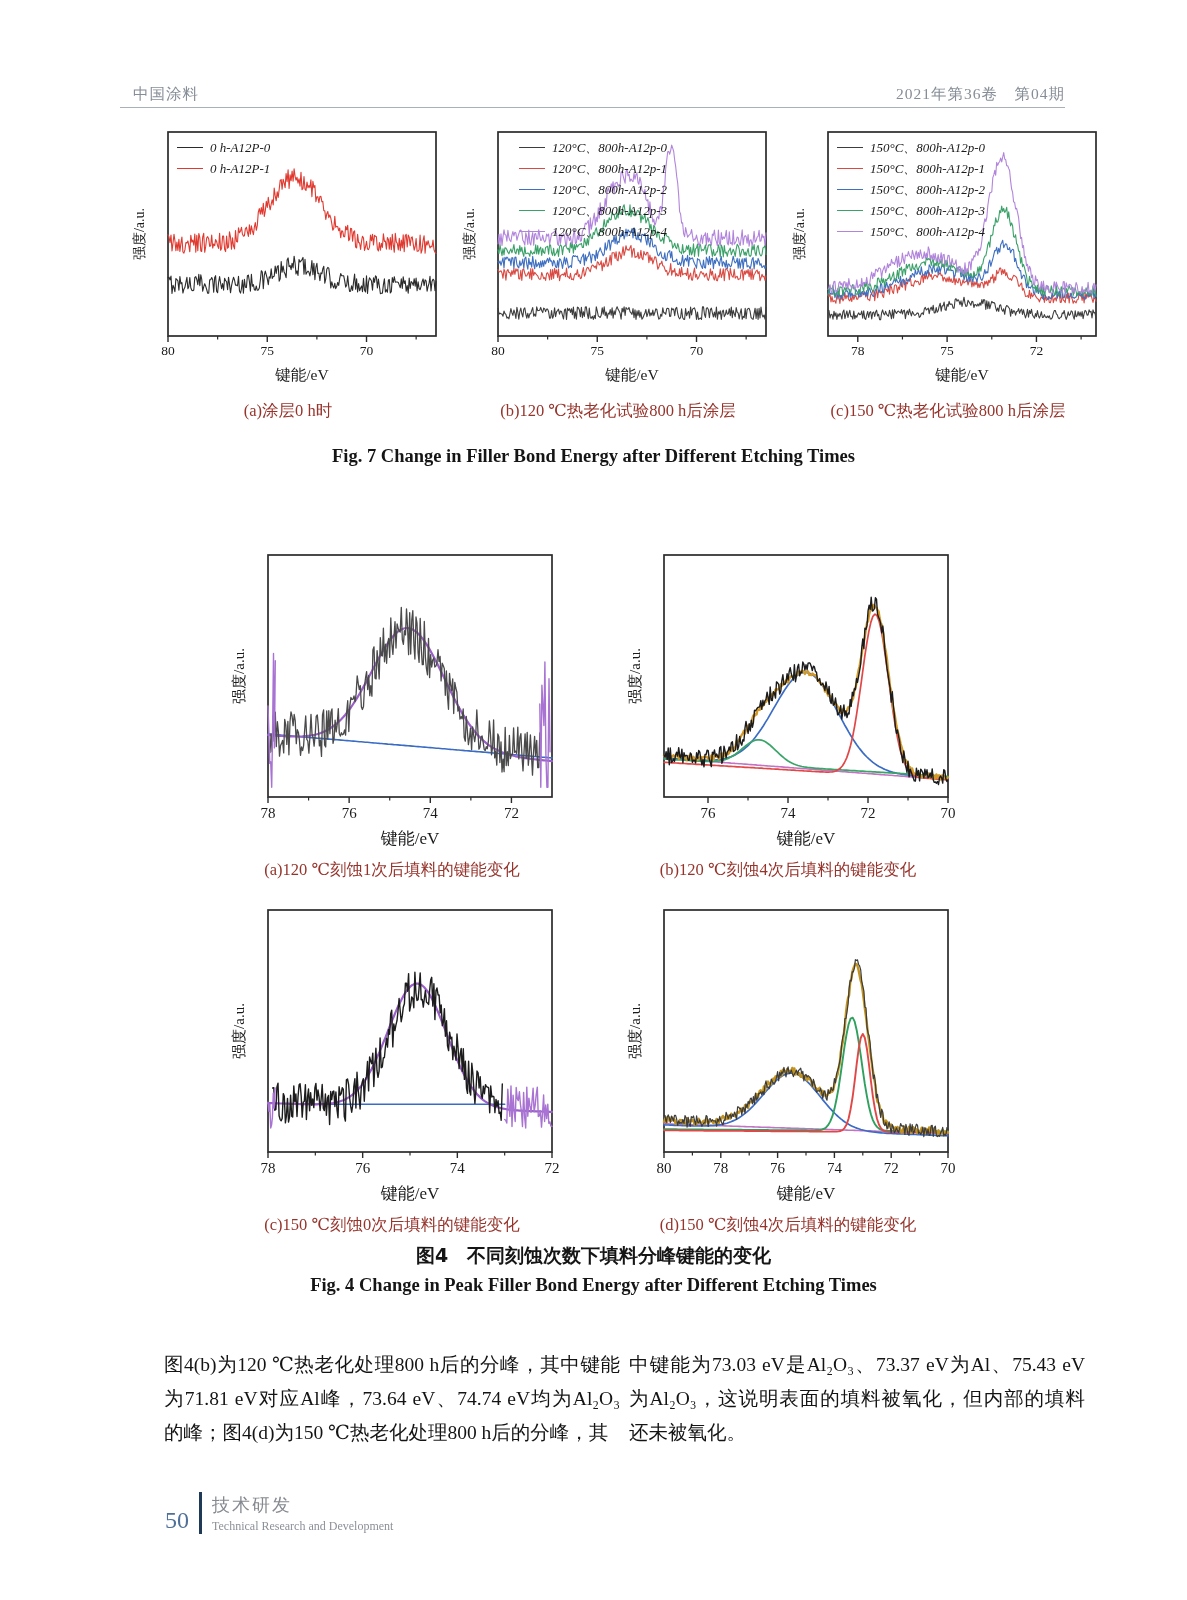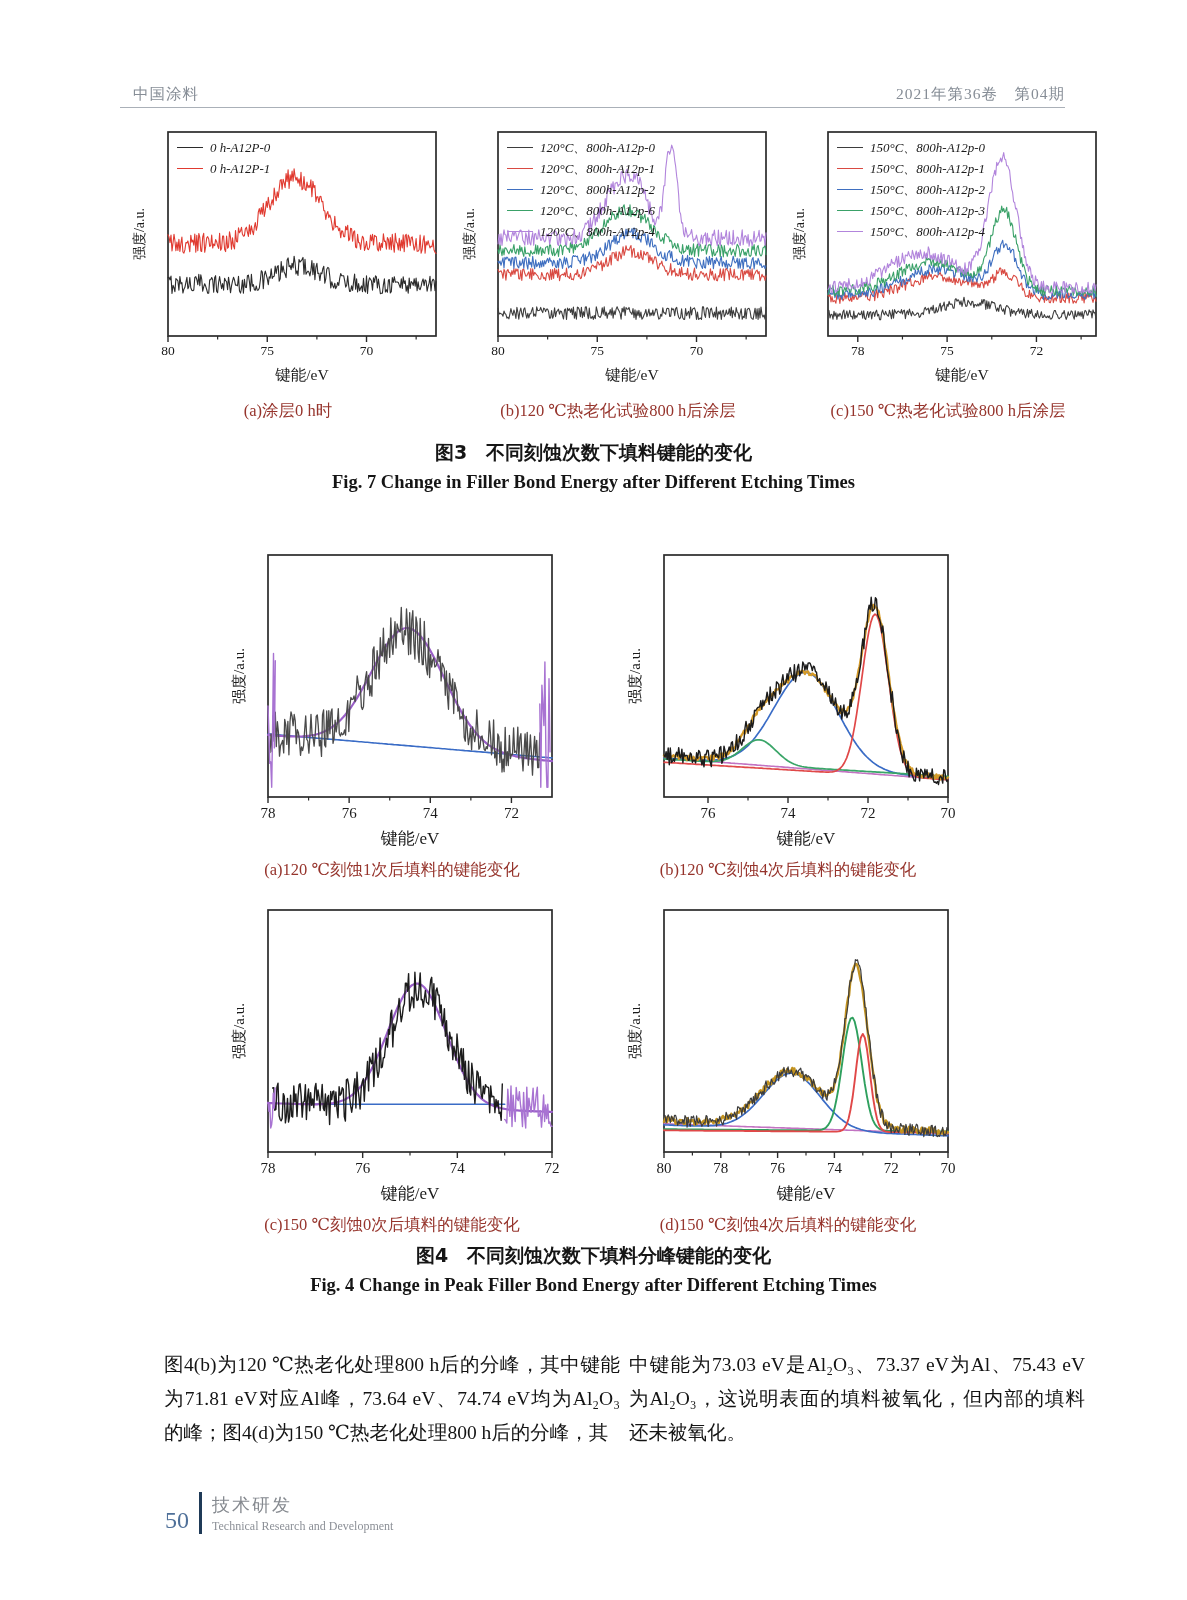--- a/index.html
+++ b/index.html
@@ -89,36 +89,36 @@
             <text x="139.25925925925924" y="233" text-anchor="middle" font-size="13.5" fill="#1b1b1b" font-family="&quot;Liberation Serif&quot;,serif">75</text>
             <line x1="238.5185185185185" y1="214" x2="238.5185185185185" y2="220" stroke="#2b2b2b" stroke-width="1.4"></line>
             <text x="238.5185185185185" y="233" text-anchor="middle" font-size="13.5" fill="#1b1b1b" font-family="&quot;Liberation Serif&quot;,serif">70</text>
             <text x="174" y="258" text-anchor="middle" font-size="15.5" fill="#1b1b1b" font-family="&quot;Liberation Serif&quot;,serif">键能/eV</text>
             <text transform="translate(16,112) rotate(-90)" text-anchor="middle" font-size="14" fill="#1b1b1b" font-family="&quot;Liberation Serif&quot;,serif">强度/a.u.</text>
             <polyline points="40.0,186.2 41.0,192.2 42.0,191.1 43.0,191.8 44.0,192.1 45.0,194.2 46.0,189.0 46.9,191.5 47.9,192.4 48.9,196.2 49.9,195.2 50.9,196.8 51.9,191.8 52.9,186.6 53.9,190.7 54.9,193.4 55.9,188.0 56.9,191.1 57.9,196.5 58.9,185.4 59.9,190.5 60.8,197.1 61.8,189.7 62.8,186.1 63.8,191.5 64.8,194.9 65.8,187.0 66.8,185.9 67.8,192.0 68.8,196.1 69.8,191.3 70.8,195.9 71.8,191.9 72.8,191.6 73.7,188.4 74.7,185.6 75.7,194.3 76.7,192.0 77.7,194.3 78.7,184.9 79.7,188.6 80.7,188.5 81.7,188.2 82.7,185.4 83.7,188.5 84.7,190.6 85.7,186.1 86.7,186.9 87.6,189.6 88.6,187.1 89.6,187.1 90.6,189.8 91.6,196.2 92.6,195.9 93.6,188.5 94.6,196.2 95.6,193.6 96.6,185.7 97.6,194.7 98.6,189.7 99.6,188.6 100.5,187.1 101.5,192.1 102.5,189.0 103.5,189.5 104.5,193.4 105.5,197.0 106.5,188.0 107.5,187.0 108.5,197.5 109.5,186.1 110.5,188.4 111.5,186.7 112.5,190.4 113.5,186.7 114.4,192.8 115.4,185.1 116.4,196.2 117.4,189.8 118.4,197.3 119.4,185.1 120.4,185.7 121.4,187.9 122.4,194.6 123.4,185.2 124.4,195.6 125.4,189.7 126.4,194.4 127.3,185.0 128.3,184.8 129.3,191.8 130.3,196.6 131.3,186.1 132.3,195.7 133.3,196.2 134.3,194.2 135.3,197.4 136.3,193.5 137.3,196.6 138.3,184.8 139.3,189.2 140.3,194.0 141.2,194.6 142.2,195.5 143.2,193.3 144.2,185.7 145.2,192.2 146.2,184.8 147.2,193.6 148.2,190.0 149.2,196.3 150.2,191.0 151.2,192.2 152.2,187.5 153.2,193.2 154.1,185.8 155.1,196.1 156.1,188.8 157.1,192.6 158.1,187.1 159.1,184.8 160.1,187.4 161.1,189.0 162.1,191.4 163.1,197.1 164.1,186.2 165.1,189.9 166.1,184.8 167.1,193.5 168.0,185.5 169.0,186.9 170.0,187.3 171.0,185.4 172.0,189.6 173.0,190.8 174.0,192.4 175.0,186.5 176.0,195.8 177.0,187.8 178.0,197.4 179.0,188.8 180.0,193.7 180.9,188.3 181.9,195.3 182.9,190.1 183.9,197.2 184.9,195.9 185.9,193.3 186.9,191.0 187.9,187.5 188.9,194.6 189.9,191.3 190.9,187.1 191.9,194.0 192.9,190.8 193.9,193.3 194.8,188.1 195.8,193.6 196.8,190.8 197.8,186.9 198.8,187.3 199.8,192.8 200.8,197.1 201.8,196.6 202.8,192.2 203.8,194.2 204.8,185.9 205.8,191.0 206.8,190.9 207.7,192.3 208.7,186.8 209.7,186.3 210.7,186.7 211.7,194.4 212.7,194.1 213.7,186.0 214.7,187.7 215.7,187.0 216.7,193.7 217.7,186.4 218.7,185.4 219.7,191.5 220.7,195.3 221.6,196.8 222.6,195.5 223.6,186.8 224.6,195.4 225.6,197.3 226.6,197.4 227.6,186.5 228.6,193.8 229.6,191.0 230.6,189.4 231.6,196.2 232.6,185.1 233.6,192.9 234.5,187.1 235.5,186.5 236.5,185.9 237.5,189.1 238.5,197.5 239.5,190.1 240.5,197.4 241.5,196.7 242.5,196.0 243.5,197.5 244.5,184.9 245.5,184.9 246.5,192.5 247.5,195.4 248.4,186.2 249.4,185.8 250.4,187.7 251.4,195.6 252.4,187.6 253.4,186.1 254.4,190.9 255.4,195.0 256.4,190.1 257.4,195.2 258.4,185.1 259.4,197.2 260.4,189.7 261.3,192.0 262.3,188.7 263.3,197.4 264.3,189.6 265.3,188.1 266.3,194.6 267.3,192.8 268.3,188.1 269.3,192.3 270.3,191.8 271.3,186.7 272.3,193.6 273.3,185.0 274.3,195.6 275.2,188.3 276.2,191.6 277.2,194.6 278.2,185.6 279.2,190.2 280.2,191.2 281.2,196.9 282.2,191.1 283.2,186.8 284.2,197.2 285.2,194.4 286.2,195.6 287.2,186.4 288.1,196.7 289.1,187.8 290.1,186.5 291.1,186.4 292.1,189.3 293.1,195.7 294.1,196.7 295.1,197.3 296.1,191.7 297.1,186.2 298.1,196.5 299.1,186.8 300.1,197.5 301.1,186.3 302.0,195.9 303.0,185.0 304.0,192.6 305.0,195.0 306.0,193.1 307.0,197.1 308.0,185.4" fill="none" stroke="#3d3d3d" stroke-width="1.1" stroke-linejoin="round" stroke-linecap="round"></polyline>
             <polyline points="40.0,147.5 41.0,149.9 42.0,149.4 43.0,148.8 44.0,151.0 45.0,156.3 46.0,147.4 46.9,149.2 47.9,158.1 48.9,149.1 49.9,147.5 50.9,150.5 51.9,150.5 52.9,154.4 53.9,148.6 54.9,152.5 55.9,146.9 56.9,152.3 57.9,146.8 58.9,149.1 59.9,147.2 60.8,156.7 61.8,157.0 62.8,148.2 63.8,158.4 64.8,147.3 65.8,147.4 66.8,151.3 67.8,154.1 68.8,153.8 69.8,151.5 70.8,149.9 71.8,156.5 72.8,146.5 73.7,157.6 74.7,146.9 75.7,153.4 76.7,150.4 77.7,151.7 78.7,152.9 79.7,153.8 80.7,156.4 81.7,157.3 82.7,157.0 83.7,150.5 84.7,153.4 85.7,156.7 86.7,155.6 87.6,158.4 88.6,151.5 89.6,150.8 90.6,153.0 91.6,158.0 92.6,147.5 93.6,157.4 94.6,147.6 95.6,156.4 96.6,146.4 97.6,151.8 98.6,147.8 99.6,155.4 100.5,146.8 101.5,158.7 102.5,153.7 103.5,152.9 104.5,152.2 105.5,153.2 106.5,150.7 107.5,154.7 108.5,146.0 109.5,154.7 110.5,154.9 111.5,156.5 112.5,151.4 113.5,157.5 114.4,157.0 115.4,157.9 116.4,153.3 117.4,151.6 118.4,152.6 119.4,147.7 120.4,154.6 121.4,152.7 122.4,156.6 123.4,156.0 124.4,149.8 125.4,145.5 126.4,154.3 127.3,152.5 128.3,147.5 129.3,145.4 130.3,145.8 131.3,148.2 132.3,149.7 133.3,145.0 134.3,143.0 135.3,143.5 136.3,145.3 137.3,144.0 138.3,146.9 139.3,139.8 140.3,140.4 141.2,143.0 142.2,142.3 143.2,138.8 144.2,148.8 145.2,140.8 146.2,144.8 147.2,141.6 148.2,135.6 149.2,144.3 150.2,143.9 151.2,139.4 152.2,133.2 153.2,143.0 154.1,130.9 155.1,130.7 156.1,130.7 157.1,136.4 158.1,129.7 159.1,138.1 160.1,138.8 161.1,129.7 162.1,131.8 163.1,137.0 164.1,131.6 165.1,124.7 166.1,133.4 167.1,129.3 168.0,123.7 169.0,127.9 170.0,127.4 171.0,128.4 172.0,125.6 173.0,123.6 174.0,135.1 175.0,127.9 176.0,126.4 177.0,135.5 178.0,134.6 179.0,135.0 180.0,130.2 180.9,136.6 181.9,135.7 182.9,128.4 183.9,136.0 184.9,137.7 185.9,129.3 186.9,132.3 187.9,133.1 188.9,130.2 189.9,130.7 190.9,140.6 191.9,133.1 192.9,138.7 193.9,135.6 194.8,141.9 195.8,138.3 196.8,134.8 197.8,135.3 198.8,140.6 199.8,147.2 200.8,145.3 201.8,141.5 202.8,141.9 203.8,139.1 204.8,143.8 205.8,144.0 206.8,147.0 207.7,149.4 208.7,148.5 209.7,153.2 210.7,150.9 211.7,149.1 212.7,141.6 213.7,153.1 214.7,148.6 215.7,150.0 216.7,146.6 217.7,154.1 218.7,151.4 219.7,153.7 220.7,153.8 221.6,146.9 222.6,154.7 223.6,145.2 224.6,153.0 225.6,151.9 226.6,151.7 227.6,151.2 228.6,153.5 229.6,146.4 230.6,157.3 231.6,153.8 232.6,151.1 233.6,157.9 234.5,158.1 235.5,150.9 236.5,146.0 237.5,155.3 238.5,152.4 239.5,157.1 240.5,155.7 241.5,153.4 242.5,149.9 243.5,149.7 244.5,152.0 245.5,151.2 246.5,155.0 247.5,152.9 248.4,151.4 249.4,156.7 250.4,158.4 251.4,154.9 252.4,146.7 253.4,153.2 254.4,149.2 255.4,155.8 256.4,158.0 257.4,151.9 258.4,158.2 259.4,158.8 260.4,153.7 261.3,154.9 262.3,146.9 263.3,155.5 264.3,152.1 265.3,146.9 266.3,158.6 267.3,147.5 268.3,146.3 269.3,148.3 270.3,149.5 271.3,157.7 272.3,146.3 273.3,152.1 274.3,154.6 275.2,155.2 276.2,147.3 277.2,156.1 278.2,154.9 279.2,154.3 280.2,157.6 281.2,157.0 282.2,156.7 283.2,148.5 284.2,147.6 285.2,158.1 286.2,149.0 287.2,152.4 288.1,148.5 289.1,151.4 290.1,147.5 291.1,154.8 292.1,148.2 293.1,157.4 294.1,146.7 295.1,157.5 296.1,152.7 297.1,151.2 298.1,149.1 299.1,148.0 300.1,151.8 301.1,149.6 302.0,158.7 303.0,155.8 304.0,152.3 305.0,154.9 306.0,154.1 307.0,158.4 308.0,153.9" fill="none" stroke="#d94a42" stroke-width="1.1" stroke-linejoin="round" stroke-linecap="round"></polyline>
             <polyline points="40.0,139.2 41.0,141.3 42.0,139.1 43.0,143.3 44.0,139.7 45.0,135.9 46.0,146.0 46.9,135.3 47.9,137.3 48.9,135.1 49.9,136.2 50.9,138.7 51.9,136.7 52.9,143.5 53.9,135.6 54.9,136.0 55.9,146.5 56.9,135.3 57.9,135.1 58.9,142.5 59.9,144.9 60.8,145.9 61.8,138.8 62.8,143.6 63.8,141.6 64.8,137.0 65.8,146.5 66.8,136.5 67.8,135.0 68.8,142.4 69.8,147.1 70.8,136.3 71.8,142.4 72.8,140.2 73.7,145.2 74.7,134.3 75.7,142.0 76.7,146.8 77.7,137.8 78.7,144.7 79.7,142.7 80.7,140.6 81.7,145.7 82.7,139.0 83.7,145.0 84.7,138.5 85.7,144.3 86.7,138.5 87.6,141.9 88.6,138.6 89.6,136.4 90.6,140.5 91.6,135.7 92.6,139.1 93.6,138.8 94.6,143.9 95.6,138.4 96.6,140.1 97.6,144.8 98.6,145.7 99.6,138.5 100.5,145.4 101.5,136.7 102.5,137.4 103.5,140.7 104.5,146.5 105.5,140.4 106.5,135.0 107.5,142.3 108.5,136.0 109.5,140.2 110.5,146.0 111.5,144.7 112.5,143.6 113.5,145.5 114.4,135.1 115.4,133.5 116.4,134.5 117.4,133.8 118.4,134.7 119.4,134.1 120.4,138.6 121.4,138.8 122.4,141.5 123.4,135.7 124.4,134.2 125.4,131.9 126.4,143.2 127.3,132.7 128.3,138.9 129.3,135.0 130.3,134.4 131.3,129.9 132.3,133.5 133.3,141.0 134.3,132.2 135.3,132.8 136.3,133.3 137.3,138.6 138.3,128.4 139.3,136.4 140.3,130.2 141.2,128.9 142.2,125.7 143.2,129.0 144.2,131.2 145.2,133.7 146.2,132.1 147.2,120.8 148.2,128.1 149.2,125.7 150.2,118.8 151.2,118.0 152.2,128.2 153.2,121.1 154.1,118.2 155.1,119.8 156.1,113.5 157.1,121.8 158.1,113.4 159.1,122.2 160.1,119.4 161.1,120.4 162.1,112.9 163.1,114.6 164.1,110.8 165.1,109.5 166.1,117.0 167.1,113.3 168.0,107.1 169.0,114.1 170.0,107.9 171.0,109.2 172.0,110.2 173.0,109.7 174.0,106.6 175.0,116.0 176.0,105.9 177.0,107.4 178.0,116.7 179.0,117.7 180.0,110.5 180.9,117.7 181.9,117.2 182.9,120.2 183.9,112.3 184.9,112.5 185.9,113.5 186.9,111.4 187.9,118.3 188.9,122.9 189.9,112.5 190.9,120.5 191.9,125.0 192.9,117.3 193.9,116.8 194.8,124.5 195.8,125.1 196.8,122.9 197.8,123.6 198.8,129.1 199.8,133.1 200.8,133.8 201.8,131.3 202.8,129.8 203.8,135.1 204.8,136.3 205.8,136.9 206.8,130.8 207.7,138.7 208.7,138.1 209.7,131.3 210.7,129.7 211.7,128.5 212.7,136.0 213.7,129.5 214.7,139.1 215.7,139.7 216.7,139.0 217.7,139.1 218.7,137.2 219.7,142.5 220.7,142.5 221.6,140.1 222.6,143.6 223.6,140.1 224.6,133.2 225.6,144.3 226.6,138.1 227.6,136.4 228.6,139.1 229.6,133.3 230.6,144.2 231.6,135.4 232.6,137.2 233.6,136.3 234.5,135.9 235.5,139.0 236.5,141.5 237.5,143.4 238.5,146.3 239.5,136.6 240.5,137.8 241.5,137.7 242.5,141.8 243.5,144.5 244.5,146.4 245.5,138.0 246.5,145.6 247.5,146.1 248.4,135.1 249.4,137.5 250.4,142.7 251.4,134.4 252.4,142.5 253.4,136.8 254.4,136.1 255.4,146.6 256.4,138.2 257.4,141.4 258.4,135.8 259.4,138.7 260.4,140.0 261.3,143.7 262.3,137.9 263.3,134.5 264.3,144.3 265.3,139.7 266.3,141.0 267.3,145.2 268.3,138.4 269.3,146.7 270.3,141.9 271.3,142.5 272.3,144.9 273.3,143.9 274.3,138.8 275.2,134.2 276.2,138.7 277.2,141.0 278.2,139.9 279.2,136.4 280.2,146.3 281.2,136.9 282.2,146.1 283.2,139.9 284.2,136.8 285.2,147.0 286.2,136.5 287.2,139.5 288.1,135.8 289.1,144.9 290.1,143.7 291.1,144.4 292.1,147.0 293.1,143.0 294.1,137.2 295.1,135.5 296.1,147.0 297.1,139.2 298.1,138.9 299.1,142.3 300.1,136.4 301.1,138.9 302.0,143.3 303.0,141.7 304.0,145.5 305.0,144.6 306.0,143.5 307.0,146.7 308.0,143.7" fill="none" stroke="#3f6fc0" stroke-width="1.1" stroke-linejoin="round" stroke-linecap="round"></polyline>
             <polyline points="40.0,127.8 41.0,131.5 42.0,122.7 43.0,128.7 44.0,133.7 45.0,126.7 46.0,132.9 46.9,125.8 47.9,126.1 48.9,127.7 49.9,130.2 50.9,131.8 51.9,128.9 52.9,126.9 53.9,130.8 54.9,127.4 55.9,122.6 56.9,130.1 57.9,131.8 58.9,127.1 59.9,127.1 60.8,132.4 61.8,123.6 62.8,129.7 63.8,125.4 64.8,131.1 65.8,134.4 66.8,124.8 67.8,131.8 68.8,131.5 69.8,131.1 70.8,131.5 71.8,134.3 72.8,128.6 73.7,130.9 74.7,132.1 75.7,130.2 76.7,131.3 77.7,122.8 78.7,132.0 79.7,123.6 80.7,132.1 81.7,126.8 82.7,125.2 83.7,133.4 84.7,126.5 85.7,130.5 86.7,131.3 87.6,125.5 88.6,124.9 89.6,124.3 90.6,132.2 91.6,122.5 92.6,123.5 93.6,130.8 94.6,133.4 95.6,126.3 96.6,133.6 97.6,132.2 98.6,130.3 99.6,126.8 100.5,134.5 101.5,124.7 102.5,122.7 103.5,124.3 104.5,132.6 105.5,124.9 106.5,124.1 107.5,122.7 108.5,125.2 109.5,127.1 110.5,126.3 111.5,130.4 112.5,120.7 113.5,125.9 114.4,120.9 115.4,131.1 116.4,122.5 117.4,127.6 118.4,122.3 119.4,125.0 120.4,123.5 121.4,122.2 122.4,122.2 123.4,121.4 124.4,125.5 125.4,125.4 126.4,116.2 127.3,120.1 128.3,123.6 129.3,116.6 130.3,122.9 131.3,114.2 132.3,111.9 133.3,116.2 134.3,116.6 135.3,110.5 136.3,112.6 137.3,108.4 138.3,105.7 139.3,111.3 140.3,114.2 141.2,110.7 142.2,109.0 143.2,107.3 144.2,110.4 145.2,104.9 146.2,97.5 147.2,104.8 148.2,104.0 149.2,98.1 150.2,100.7 151.2,95.8 152.2,97.9 153.2,97.5 154.1,89.8 155.1,92.7 156.1,92.3 157.1,97.2 158.1,96.9 159.1,91.1 160.1,95.9 161.1,85.1 162.1,90.7 163.1,92.6 164.1,89.1 165.1,84.7 166.1,82.7 167.1,89.7 168.0,93.0 169.0,92.3 170.0,91.0 171.0,93.8 172.0,82.9 173.0,94.7 174.0,88.2 175.0,92.0 176.0,93.0 177.0,93.9 178.0,93.0 179.0,89.1 180.0,88.3 180.9,90.0 181.9,90.5 182.9,100.6 183.9,93.3 184.9,97.2 185.9,95.7 186.9,92.2 187.9,101.0 188.9,98.8 189.9,95.6 190.9,99.6 191.9,107.4 192.9,102.3 193.9,109.4 194.8,112.4 195.8,103.2 196.8,105.0 197.8,110.5 198.8,115.3 199.8,109.2 200.8,111.1 201.8,117.1 202.8,119.3 203.8,118.1 204.8,115.6 205.8,121.5 206.8,112.2 207.7,111.6 208.7,113.8 209.7,114.8 210.7,114.8 211.7,119.6 212.7,118.1 213.7,119.9 214.7,126.1 215.7,124.0 216.7,121.2 217.7,125.4 218.7,126.7 219.7,121.5 220.7,125.1 221.6,130.0 222.6,130.0 223.6,131.8 224.6,122.6 225.6,131.1 226.6,129.3 227.6,129.2 228.6,123.8 229.6,127.4 230.6,123.3 231.6,132.9 232.6,125.3 233.6,132.9 234.5,130.4 235.5,121.9 236.5,134.4 237.5,126.8 238.5,125.8 239.5,122.1 240.5,134.2 241.5,122.2 242.5,123.0 243.5,129.0 244.5,127.6 245.5,128.4 246.5,126.2 247.5,123.0 248.4,132.1 249.4,127.6 250.4,123.1 251.4,122.9 252.4,122.4 253.4,128.6 254.4,134.4 255.4,127.6 256.4,133.4 257.4,133.0 258.4,129.9 259.4,129.9 260.4,122.9 261.3,126.2 262.3,134.7 263.3,123.0 264.3,125.7 265.3,135.0 266.3,123.6 267.3,131.2 268.3,130.1 269.3,134.3 270.3,129.4 271.3,128.1 272.3,126.1 273.3,132.7 274.3,129.9 275.2,127.2 276.2,130.0 277.2,134.5 278.2,127.1 279.2,122.3 280.2,123.7 281.2,127.0 282.2,134.7 283.2,130.9 284.2,127.2 285.2,127.5 286.2,133.0 287.2,130.0 288.1,133.7 289.1,130.1 290.1,126.6 291.1,133.2 292.1,134.5 293.1,133.1 294.1,123.9 295.1,127.8 296.1,122.6 297.1,131.0 298.1,133.8 299.1,125.3 300.1,123.4 301.1,129.6 302.0,132.7 303.0,134.0 304.0,132.5 305.0,125.9 306.0,125.1 307.0,123.6 308.0,132.6" fill="none" stroke="#3aa168" stroke-width="1.1" stroke-linejoin="round" stroke-linecap="round"></polyline>
             <polyline points="40.0,122.0 41.0,112.2 42.0,122.6 43.0,111.8 44.0,123.4 45.0,114.6 46.0,107.8 46.9,112.6 47.9,113.1 48.9,119.2 49.9,108.3 50.9,115.3 51.9,118.4 52.9,119.7 53.9,113.4 54.9,109.6 55.9,113.9 56.9,110.2 57.9,111.0 58.9,118.3 59.9,114.5 60.8,111.8 61.8,108.6 62.8,108.1 63.8,109.7 64.8,118.3 65.8,119.9 66.8,123.2 67.8,110.8 68.8,115.0 69.8,122.5 70.8,108.0 71.8,120.8 72.8,122.9 73.7,115.7 74.7,110.5 75.7,123.1 76.7,111.9 77.7,111.5 78.7,117.1 79.7,116.9 80.7,107.7 81.7,113.7 82.7,118.4 83.7,118.0 84.7,113.1 85.7,118.0 86.7,119.9 87.6,118.7 88.6,112.1 89.6,114.1 90.6,112.1 91.6,122.3 92.6,116.8 93.6,111.4 94.6,110.9 95.6,110.5 96.6,109.2 97.6,109.1 98.6,111.7 99.6,122.2 100.5,123.5 101.5,112.3 102.5,121.5 103.5,112.8 104.5,114.8 105.5,111.8 106.5,113.3 107.5,121.8 108.5,123.5 109.5,111.6 110.5,115.3 111.5,118.5 112.5,114.3 113.5,121.8 114.4,121.7 115.4,112.6 116.4,107.5 117.4,121.5 118.4,120.8 119.4,113.5 120.4,117.5 121.4,110.2 122.4,119.2 123.4,118.8 124.4,109.4 125.4,107.1 126.4,105.5 127.3,101.1 128.3,102.1 129.3,100.5 130.3,98.5 131.3,112.6 132.3,95.9 133.3,107.2 134.3,102.2 135.3,96.5 136.3,91.0 137.3,103.2 138.3,95.1 139.3,99.8 140.3,85.8 141.2,96.1 142.2,80.8 143.2,92.9 144.2,85.0 145.2,86.9 146.2,88.8 147.2,76.5 148.2,84.8 149.2,69.5 150.2,65.8 151.2,69.7 152.2,70.0 153.2,61.9 154.1,66.0 155.1,59.7 156.1,71.9 157.1,61.2 158.1,60.9 159.1,60.3 160.1,64.4 161.1,62.5 162.1,62.6 163.1,50.3 164.1,49.5 165.1,53.8 166.1,57.5 167.1,61.2 168.0,49.4 169.0,47.3 170.0,53.8 171.0,52.1 172.0,59.4 173.0,57.0 174.0,58.5 175.0,59.7 176.0,51.4 177.0,57.1 178.0,52.4 179.0,51.5 180.0,60.7 180.9,62.1 181.9,55.3 182.9,59.3 183.9,68.3 184.9,69.3 185.9,71.6 186.9,67.3 187.9,77.4 188.9,78.8 189.9,77.6 190.9,92.1 191.9,79.9 192.9,89.6 193.9,93.0 194.8,100.0 195.8,97.1 196.8,103.3 197.8,100.7 198.8,95.8 199.8,94.6 200.8,97.0 201.8,85.5 202.8,84.5 203.8,89.7 204.8,73.7 205.8,63.8 206.8,63.6 207.7,46.6 208.7,38.4 209.7,29.8 210.7,29.4 211.7,32.2 212.7,28.3 213.7,23.1 214.7,26.1 215.7,29.5 216.7,38.3 217.7,44.7 218.7,54.4 219.7,61.2 220.7,73.4 221.6,89.6 222.6,92.0 223.6,101.1 224.6,100.7 225.6,111.6 226.6,114.7 227.6,105.6 228.6,110.3 229.6,115.2 230.6,113.6 231.6,112.6 232.6,111.5 233.6,107.5 234.5,113.9 235.5,119.3 236.5,117.1 237.5,117.2 238.5,113.1 239.5,117.8 240.5,122.4 241.5,123.7 242.5,118.3 243.5,113.1 244.5,121.5 245.5,113.8 246.5,113.5 247.5,110.7 248.4,123.3 249.4,111.4 250.4,120.0 251.4,116.0 252.4,119.9 253.4,123.3 254.4,112.0 255.4,113.4 256.4,108.0 257.4,116.7 258.4,119.6 259.4,123.8 260.4,108.0 261.3,120.6 262.3,123.7 263.3,110.6 264.3,117.5 265.3,114.9 266.3,116.6 267.3,114.3 268.3,108.3 269.3,121.1 270.3,122.9 271.3,109.8 272.3,121.5 273.3,120.6 274.3,123.0 275.2,108.4 276.2,122.3 277.2,120.9 278.2,119.0 279.2,115.0 280.2,115.7 281.2,121.1 282.2,123.5 283.2,116.0 284.2,107.7 285.2,122.8 286.2,115.2 287.2,113.6 288.1,114.5 289.1,121.1 290.1,112.6 291.1,124.1 292.1,118.1 293.1,117.9 294.1,123.6 295.1,119.0 296.1,109.3 297.1,120.2 298.1,118.6 299.1,115.1 300.1,114.4 301.1,108.3 302.0,119.1 303.0,119.0 304.0,112.1 305.0,115.6 306.0,114.1 307.0,123.5 308.0,110.8" fill="none" stroke="#b285dc" stroke-width="1.1" stroke-linejoin="round" stroke-linecap="round"></polyline>
-          </svg><div class="legend" style="left: 49px; top: 15px;">
+          </svg><div class="legend" style="left: 61px; top: 15px;">
             <div class="legend-row" style="height: 21px;">
               <span class="legend-swatch" style="border-top: 1.7px solid rgb(61, 61, 61);"></span>
               <span class="legend-label">120°C、800h-A12p-0</span>
             </div>
             <div class="legend-row" style="height: 21px;">
               <span class="legend-swatch" style="border-top: 1.7px solid rgb(217, 74, 66);"></span>
               <span class="legend-label">120°C、800h-A12p-1</span>
             </div>
             <div class="legend-row" style="height: 21px;">
               <span class="legend-swatch" style="border-top: 1.7px solid rgb(63, 111, 192);"></span>
               <span class="legend-label">120°C、800h-A12p-2</span>
             </div>
             <div class="legend-row" style="height: 21px;">
               <span class="legend-swatch" style="border-top: 1.7px solid rgb(58, 161, 104);"></span>
-              <span class="legend-label">120°C、800h-A12p-6</span>
+              <span class="legend-label">120°C、800h-A12p-3</span>
             </div>
             <div class="legend-row" style="height: 21px;">
               <span class="legend-swatch" style="border-top: 1.7px solid rgb(178, 133, 220);"></span>
               <span class="legend-label">120°C、800h-A12p-4</span>
             </div>
           </div></div>
       <div class="chart-caption">(b)120 ℃热老化试验800 h后涂层</div>
     </div>
     <div class="chart-block">
       <div class="chart-canvas"><svg width="320" height="272" viewBox="0 0 320 272">
@@ -159,21 +159,20 @@
             <div class="legend-row" style="height: 21px;">
               <span class="legend-swatch" style="border-top: 1.7px solid rgb(178, 133, 220);"></span>
               <span class="legend-label">150°C、800h-A12p-4</span>
             </div>
           </div></div>
       <div class="chart-caption">(c)150 ℃热老化试验800 h后涂层</div>
     </div>
   </div>
 
   <div class="figcap" style="top:440px;">
-    <div class="figcap-cn">图3　不同刻蚀次数下填料键能的变化</div>
     <div class="figcap-en">Fig. 7   Change in Filler Bond Energy after Different Etching Times</div>
   </div>
 
   <div class="fig4-row1">
     <div class="chart-block">
       <div class="chart-canvas"><svg width="340" height="308" viewBox="0 0 340 308">
             <rect x="46" y="10" width="284" height="242" fill="none" stroke="#2b2b2b" stroke-width="1.7"></rect>
             <line x1="86.57142857142857" y1="252" x2="86.57142857142857" y2="255.5" stroke="#2b2b2b" stroke-width="1.2"></line>
             <line x1="167.71428571428572" y1="252" x2="167.71428571428572" y2="255.5" stroke="#2b2b2b" stroke-width="1.2"></line>
             <line x1="248.85714285714286" y1="252" x2="248.85714285714286" y2="255.5" stroke="#2b2b2b" stroke-width="1.2"></line>

